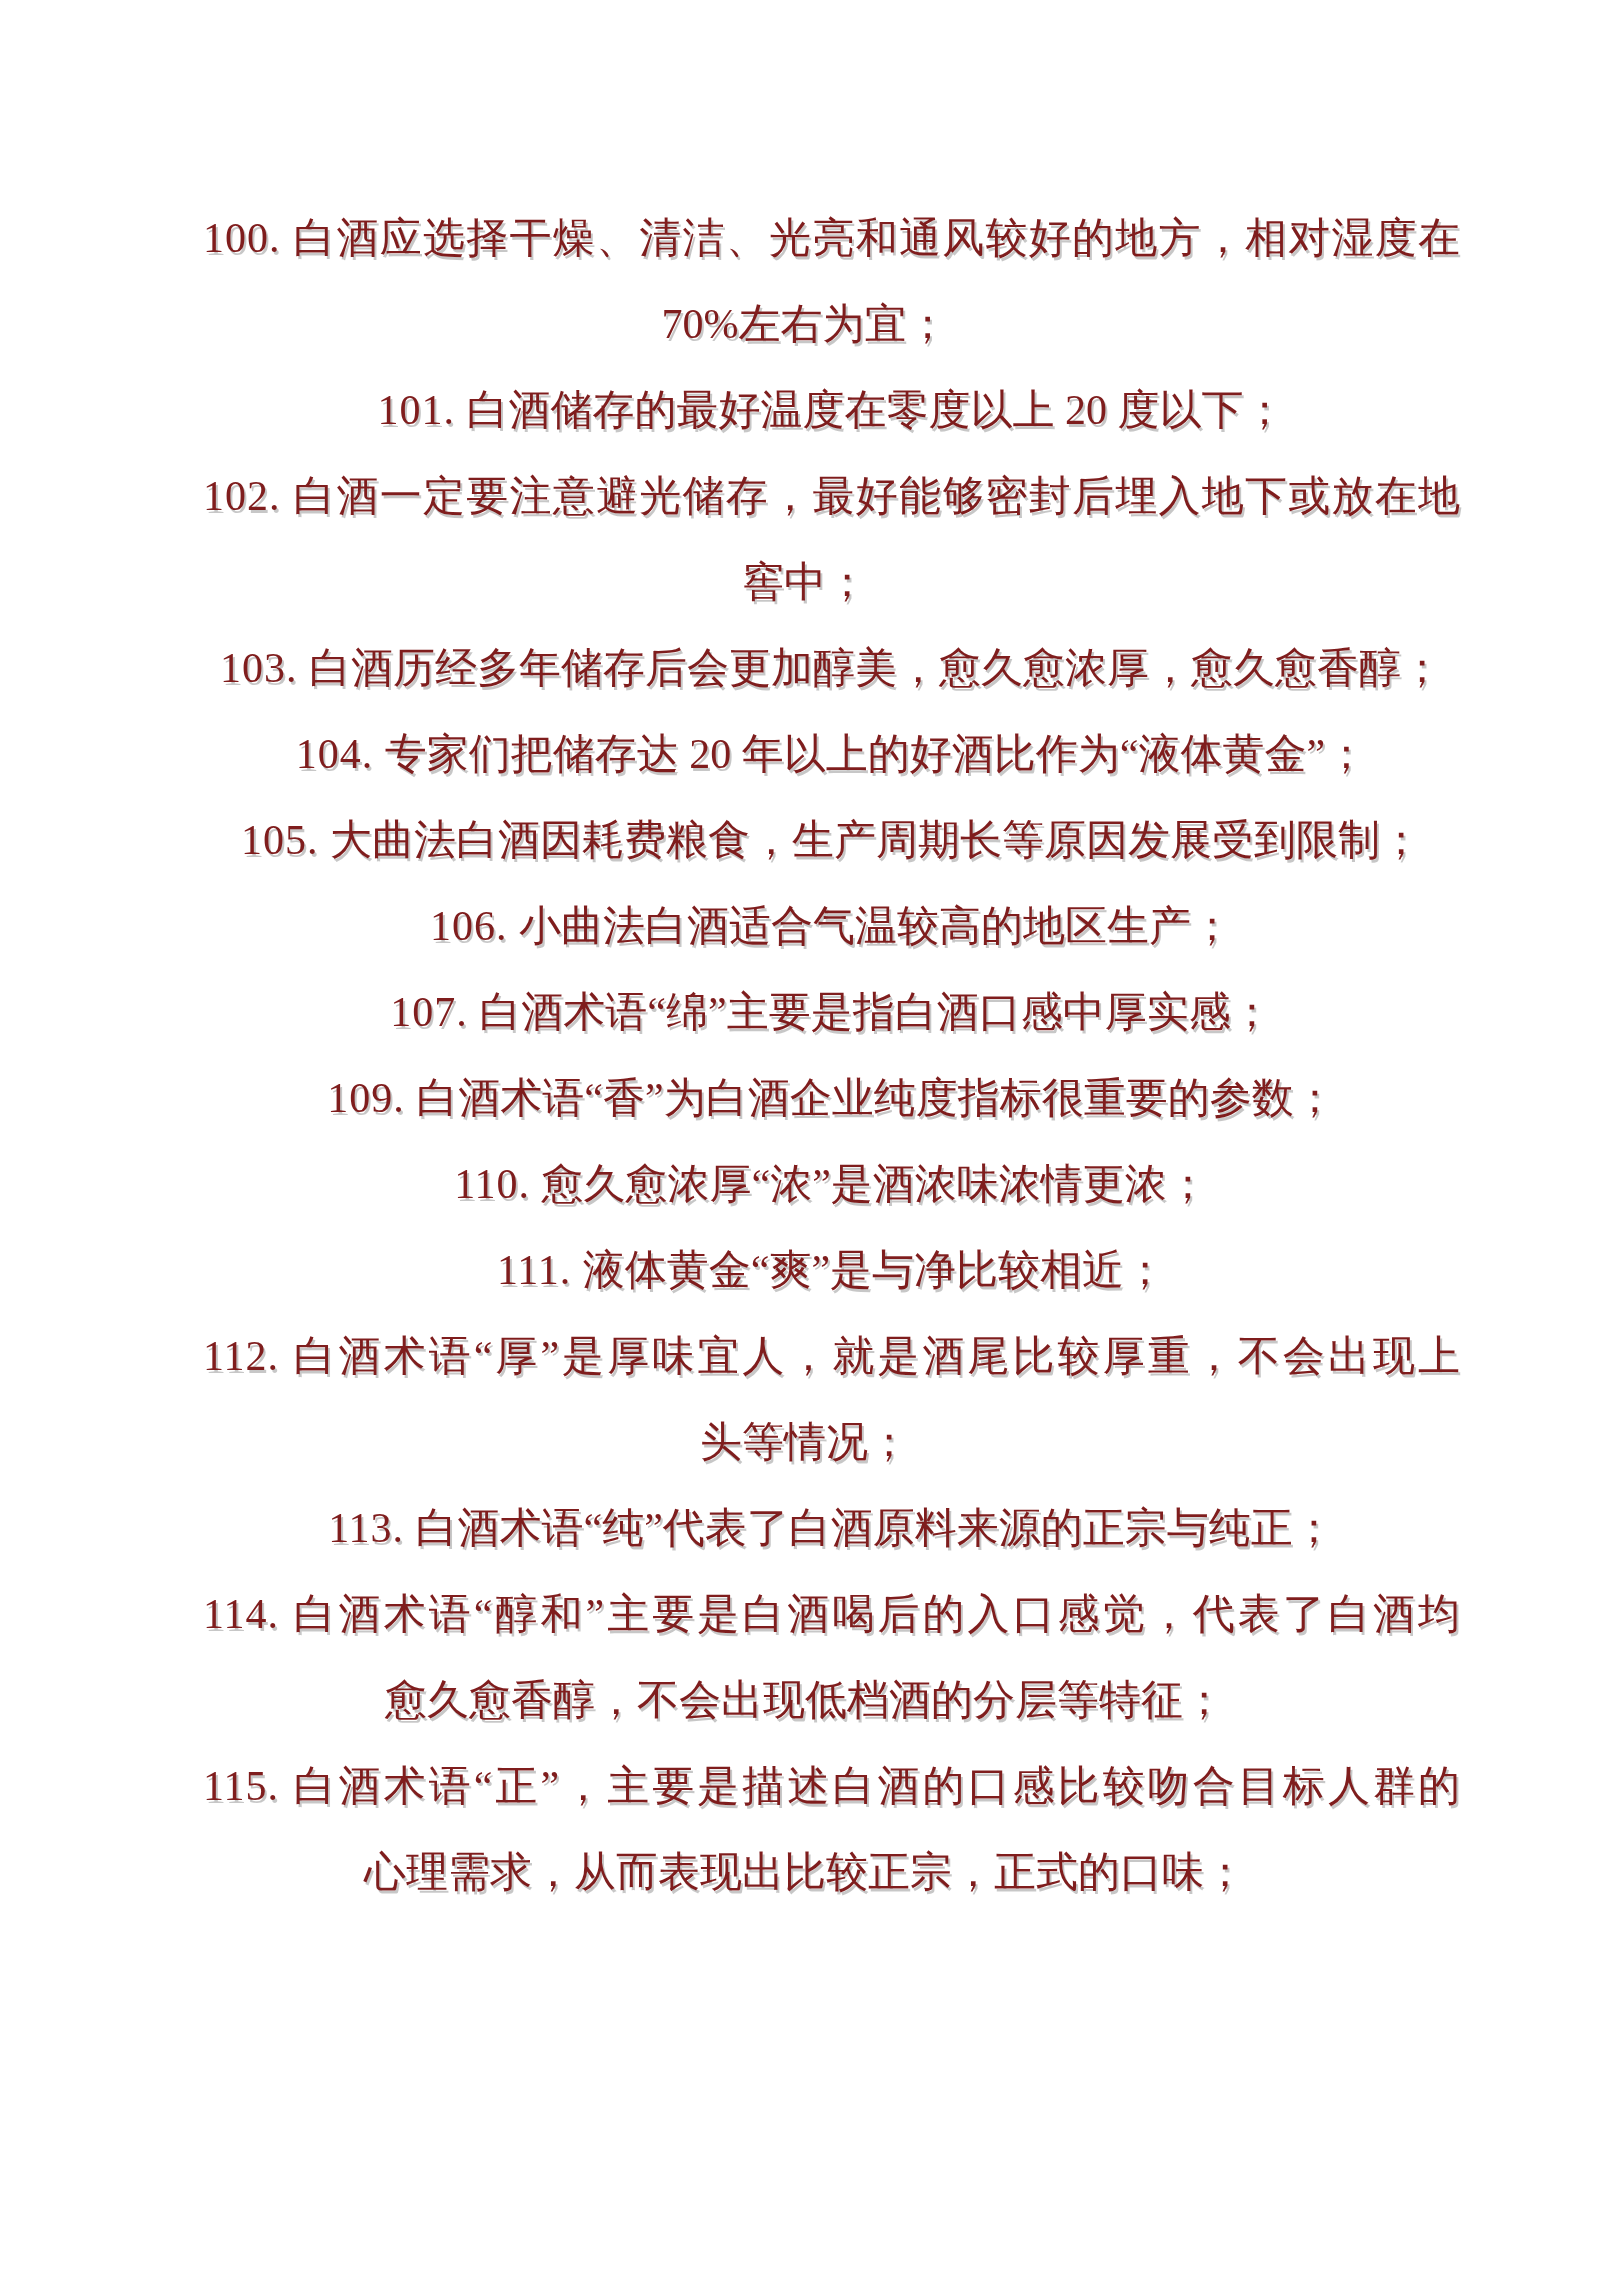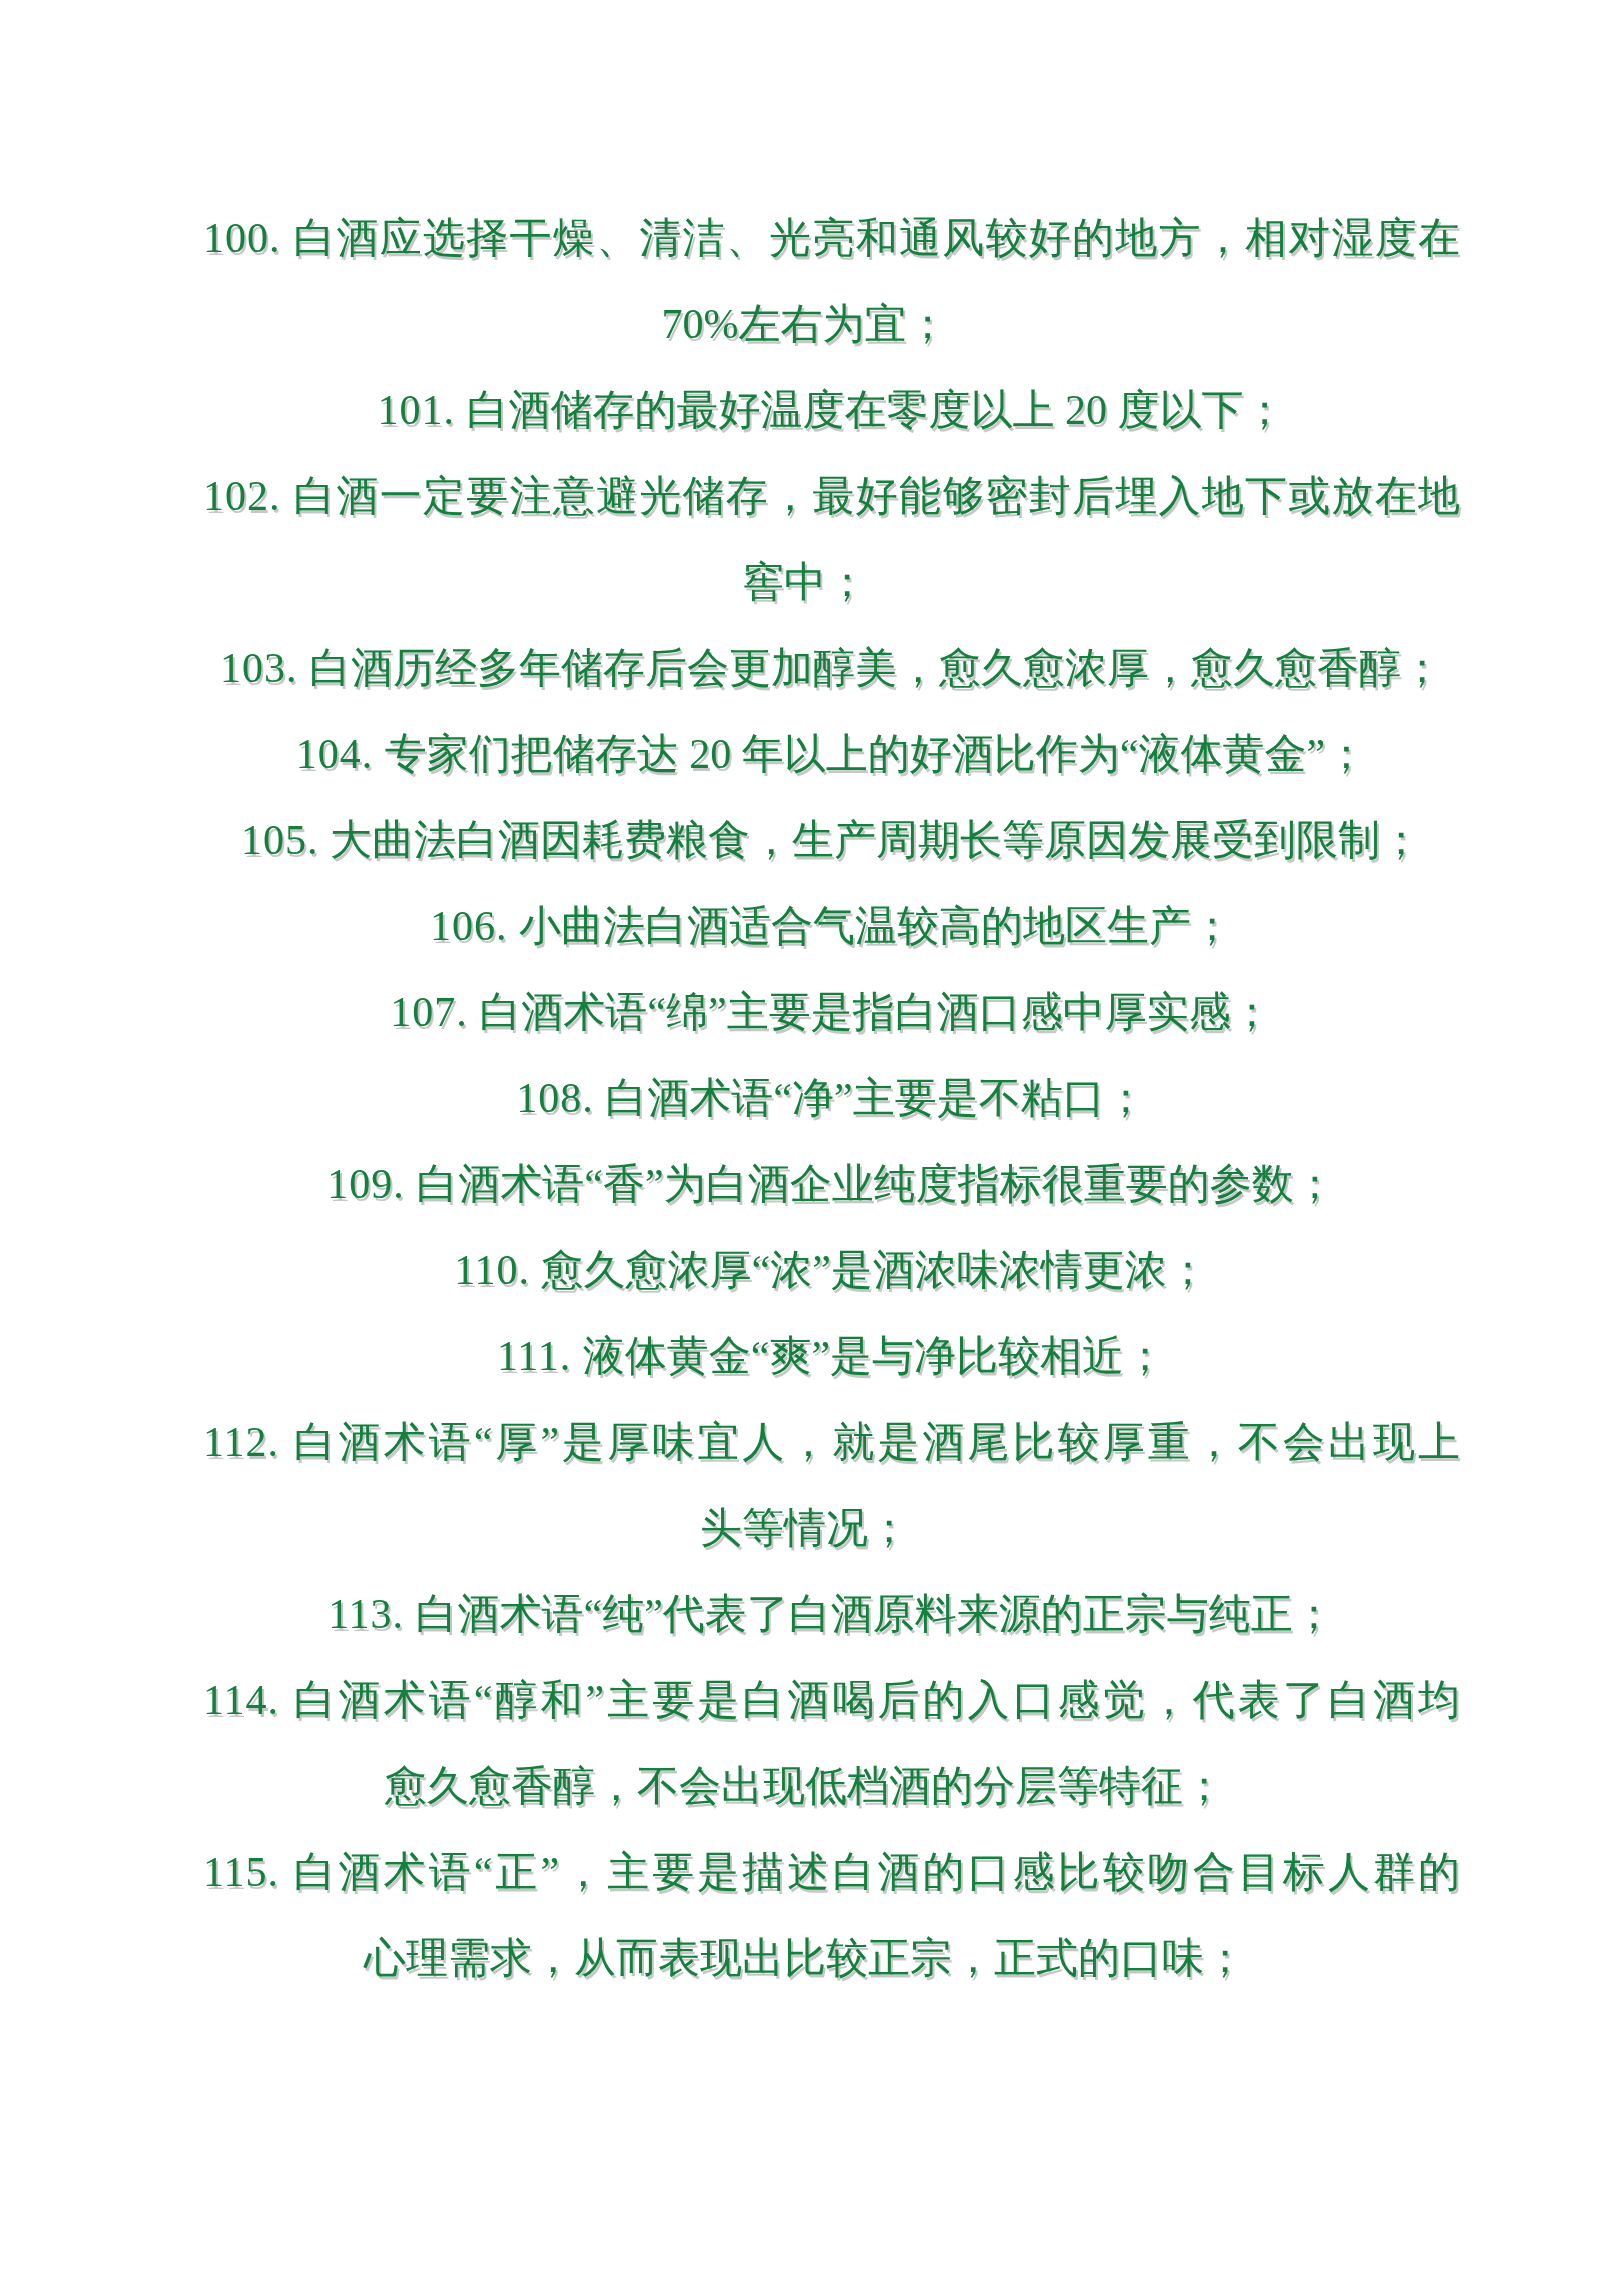--- a/index.html
+++ b/index.html
@@ -22,21 +22,21 @@
     background: #ffffff;
     overflow: hidden;
   }
   .text-block {
     position: absolute;
     left: 150px;
     top: 195px;
     width: 1310px;
     font-size: 42px;
     line-height: 86px;
-    color: #15803d;
+    color: #7f1d1d;
     text-shadow: 2px 2.5px 0 rgba(0,0,0,0.22);
   }
   .paragraph {
     margin: 0;
     padding: 0;
   }
   .line {
     text-align: center;
     min-height: 86px;
   }
@@ -78,23 +78,20 @@
       <div class="paragraph">
   <div class="line first"><span class="para-number">105. </span><span class="line-text">大曲法白酒因耗费粮食，生产周期长等原因发展受到限制；</span></div>
 </div>
       <div class="paragraph">
   <div class="line first"><span class="para-number">106. </span><span class="line-text">小曲法白酒适合气温较高的地区生产；</span></div>
 </div>
       <div class="paragraph">
   <div class="line first"><span class="para-number">107. </span><span class="line-text">白酒术语“绵”主要是指白酒口感中厚实感；</span></div>
 </div>
       <div class="paragraph">
-  <div class="line first"><span class="para-number">108. </span><span class="line-text">白酒术语“净”主要是不粘口；</span></div>
-</div>
-      <div class="paragraph">
   <div class="line first"><span class="para-number">109. </span><span class="line-text">白酒术语“香”为白酒企业纯度指标很重要的参数；</span></div>
 </div>
       <div class="paragraph">
   <div class="line first"><span class="para-number">110. </span><span class="line-text">愈久愈浓厚“浓”是酒浓味浓情更浓；</span></div>
 </div>
       <div class="paragraph">
   <div class="line first"><span class="para-number">111. </span><span class="line-text">液体黄金“爽”是与净比较相近；</span></div>
 </div>
       <div class="paragraph">
   <div class="line first justified"><span class="para-number">112. </span><span class="line-text">白酒术语“厚”是厚味宜人，就是酒尾比较厚重，不会出现上</span></div>

